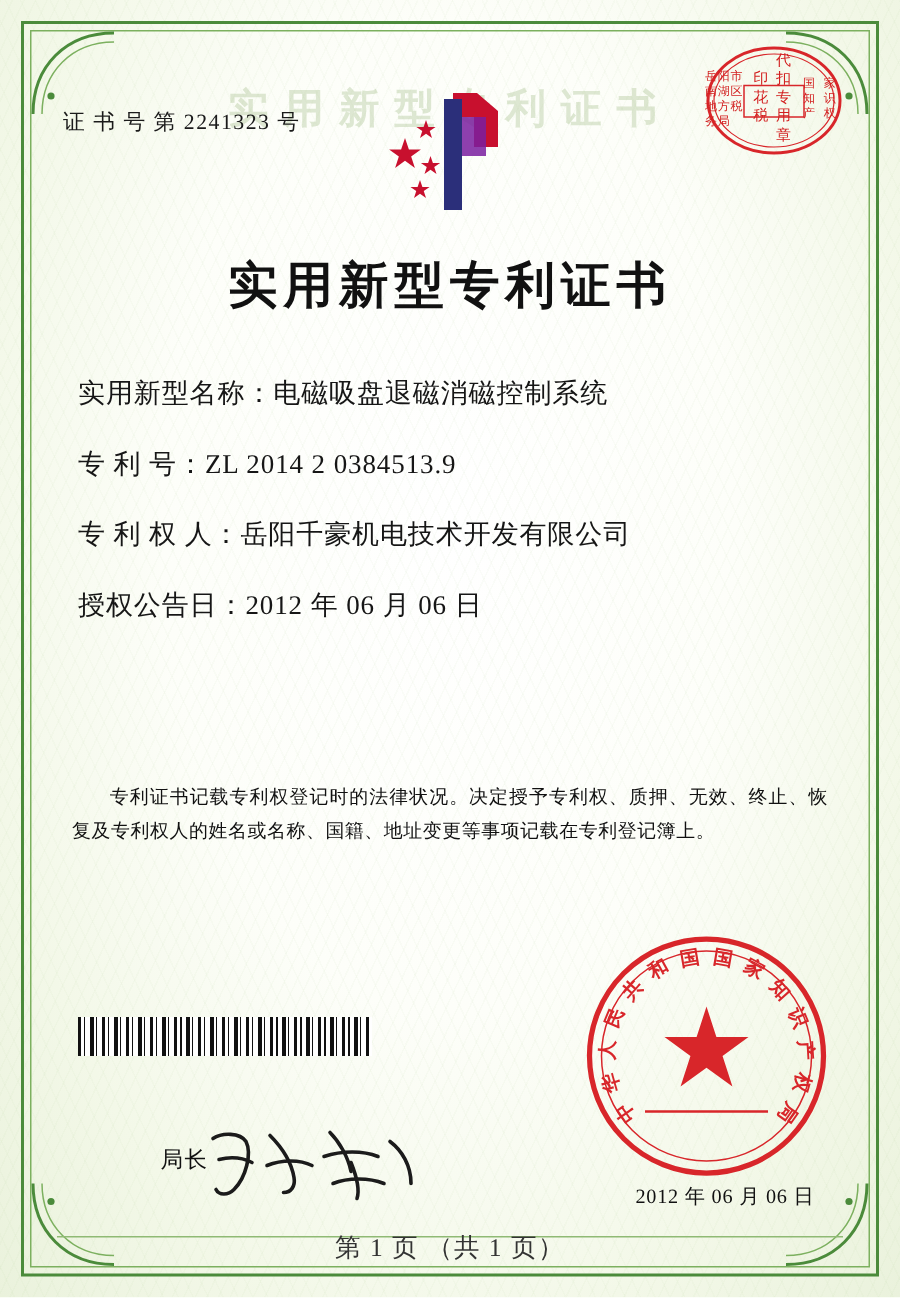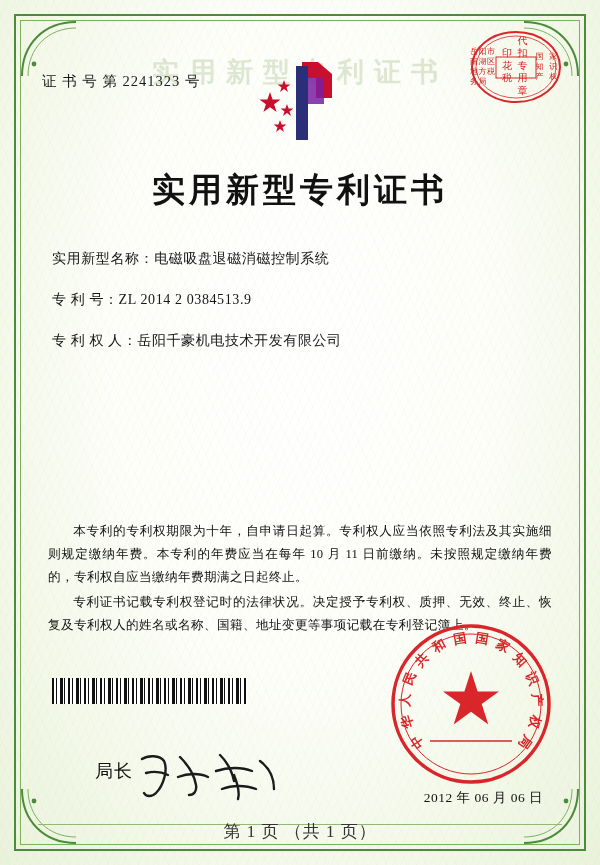--- a/index.html
+++ b/index.html
@@ -74,21 +74,21 @@
   .title{
     position:absolute;left:0;right:0;top:168px;text-align:center;
     font-size:33px;font-weight:bold;letter-spacing:4px;color:#111;
     font-family:"Liberation Sans","DejaVu Sans",sans-serif;
   }
 
   .fields{
     position:absolute;left:52px;top:250px;right:52px;
   }
   .field{
-    font-size:14px;color:#161616;margin-bottom:23px;letter-spacing:0.6px;
+    font-size:18px;color:#161616;margin-bottom:23px;letter-spacing:0.6px;
     white-space:nowrap;
   }
   .field .lbl{display:inline-block;}
   .field .val{display:inline;}
 
   .body-text{
     position:absolute;left:48px;right:48px;top:520px;
     font-size:12.6px;line-height:1.82;color:#111;text-align:justify;
     letter-spacing:0.4px;
   }
@@ -102,22 +102,22 @@
         #111 8px 11px, #fff 11px 12px, #111 12px 13px, #fff 13px 16px);
   }
 
   
   .gov-seal{
     position:absolute;right:48px;bottom:80px;width:162px;height:162px;
   }
   .gov-seal .gs-ring{position:absolute;inset:0;}
 
   .director{
-    position:absolute;left:95px;bottom:82px;
-    font-size:18px;color:#111;letter-spacing:1px;
+    position:absolute;left:107px;bottom:82px;
+    font-size:15px;color:#111;letter-spacing:1px;
   }
   .signature{
     position:absolute;left:134px;bottom:58px;
     width:150px;height:62px;color:#1b1b1b;
   }
   .issue-date{
     position:absolute;right:57px;bottom:58px;
     font-size:13.5px;color:#111;letter-spacing:0.5px;
   }
   .footer{
@@ -203,24 +203,26 @@
   <div class="fields">
     <div class="field">
       <span class="lbl">实用新型名称：</span><span class="val">电磁吸盘退磁消磁控制系统</span>
     </div>
     <div class="field">
       <span class="lbl">专  利  号：</span><span class="val">ZL 2014 2 0384513.9</span>
     </div>
     <div class="field">
       <span class="lbl">专 利 权 人：</span><span class="val">岳阳千豪机电技术开发有限公司</span>
     </div>
+    <div class="field">
+      <span class="lbl">授权公告日：</span><span class="val">2012 年 06 月 06 日</span>
+    </div>
   </div>
 
   <div class="body-text">
-    <p>本专利的专利权期限为十年，自申请日起算。专利权人应当依照专利法及其实施细则规定缴纳年费。本专利的年费应当在每年 10 月 11 日前缴纳。未按照规定缴纳年费的，专利权自应当缴纳年费期满之日起终止。</p>
     <p>专利证书记载专利权登记时的法律状况。决定授予专利权、质押、无效、终止、恢复及专利权人的姓名或名称、国籍、地址变更等事项记载在专利登记簿上。</p>
   </div>
 
   <div class="barcode"></div>
 
   <div class="gov-seal">
     <svg class="gs-ring" width="162" height="162" viewBox="0 0 162 162">
       <circle cx="81" cy="81" r="78" fill="none" stroke="#d8262a" stroke-width="3.5"></circle>
       <circle cx="81" cy="81" r="70" fill="none" stroke="#d8262a" stroke-width="1"></circle>
       <g fill="#d8262a">

